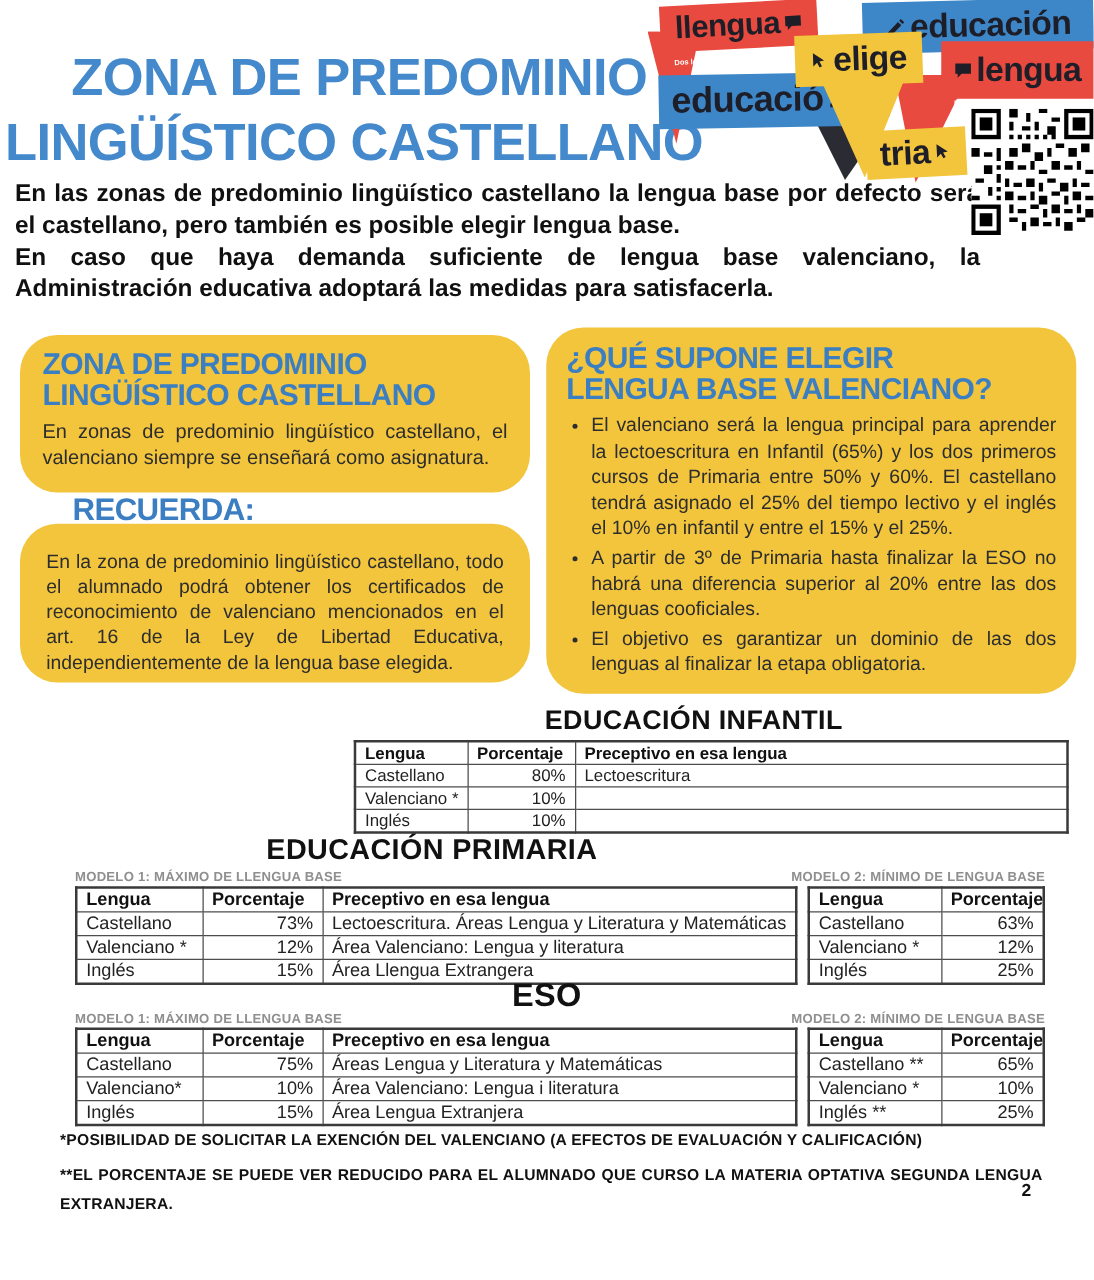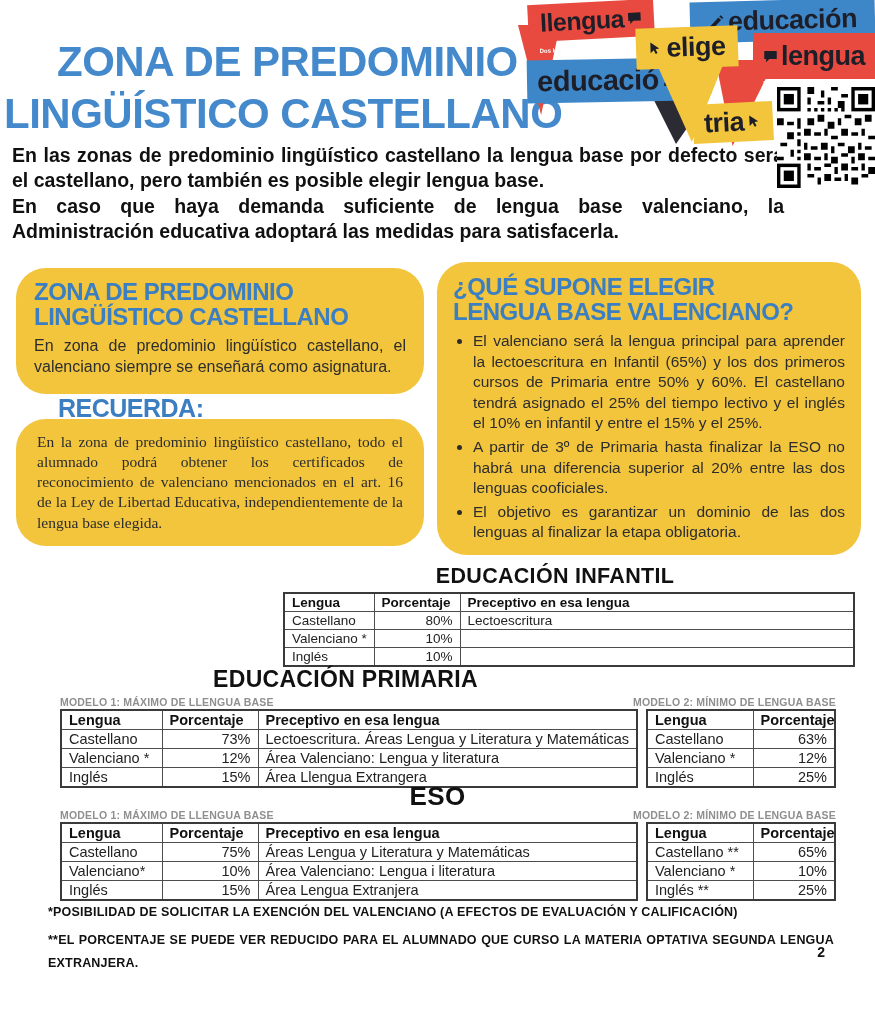--- a/index.html
+++ b/index.html
@@ -47,21 +47,21 @@
   .ic svg { display:block; }
   .qr { position:absolute; left:777px; top:87px; z-index:6; }
 
   
   .ybox { position:absolute; background:#f2c53d; border-radius:30px; }
   .box-zona { left:16px; top:268px; width:408px; height:126px; padding:12px 18px 0 18px; }
   .box-heading { color:#3b7fc2; font-weight:bold; font-size:24px; line-height:1.04; letter-spacing:-0.5px; white-space:nowrap; }
   .ybox .body, .box-recuerda .body { font-size:16px; color:#2d2d2d; line-height:1.3; text-align:justify; margin-top:6px; }
   .recuerda-h { position:absolute; left:58px; top:394px; color:#3b7fc2; font-weight:bold; font-size:25px; letter-spacing:-0.5px; z-index:1; }
   .box-recuerda { left:16px; top:419px; width:408px; height:127px; padding:13px 21px 0 21px; }
-  .box-recuerda .body { margin-top:0; font-size:15.5px;font-family:Liberation Serif, serif; }
+  .box-recuerda .body { margin-top:8px; font-size:15.5px; }
   .box-supone { left:437px; top:262px; width:424px; height:293px; padding:13px 16px 0 16px; }
   .box-supone ul { margin:6px 0 0 0; padding-left:20px; }
   .box-supone li { font-size:15.5px; color:#2d2d2d; line-height:1.33; text-align:justify; margin-bottom:3px; }
 
   
   .sec-title { position:absolute; color:#111; font-weight:bold; letter-spacing:0.3px; text-align:center; }
   .inf-title  { left:269px; top:564px; width:572px; font-size:21.5px; }
   .prim-title { left:0; top:666px; width:691px; font-size:23px; }
   .eso-title  { left:0; top:781px; width:875px; font-size:26px; }
   .modelo { position:absolute; font-size:10.5px; font-weight:bold; color:#8f8f8f; letter-spacing:0.2px; white-space:nowrap; }
@@ -175,21 +175,21 @@
           <rect x="1" y="23" width="5" height="5" fill="#fff"></rect>
           <rect x="2" y="24" width="3" height="3"></rect>
         <path d="M9 0h2v2H9zM13 1h1v2h-1zM16 0h2v1h-2zM19 2h2v1h-2zM9 3h1v2H9zM12 4h2v1h-2zM15 3h1v2h-1zM18 4h2v2h-2zM9 6h1v1H9zM11 6h1v1h-1zM13 6h1v1h-1zM15 6h1v1h-1zM17 6h1v1h-1zM19 6h1v1h-1zM0 9h2v2H0zM3 10h2v1H3zM6 9h1v2H6zM6 11h1v1H6zM6 13h1v1H6zM6 15h1v2H6zM6 18h1v1H6zM6 20h1v1H6zM3 13h2v2H3zM1 16h2v1H1zM4 18h1v2H4zM0 20h2v1H0zM9 9h2v2H9zM12 8h2v2h-2zM15 10h2v2h-2zM18 9h1v2h-1zM20 8h2v1h-2zM23 9h2v2h-2zM26 8h2v2h-2zM8 12h2v2H8zM11 13h2v1h-2zM14 12h1v2h-1zM16 14h2v1h-2zM19 12h2v2h-2zM22 13h2v1h-2zM25 12h1v2h-1zM27 14h2v1h-2zM8 16h1v2H8zM10 17h2v1h-2zM13 16h2v2h-2zM16 17h1v2h-1zM18 16h2v1h-2zM21 17h2v2h-2zM24 16h1v2h-1zM26 17h2v1h-2zM8 19h2v2H8zM11 20h2v1h-2zM14 19h1v2h-1zM16 20h2v2h-2zM19 19h2v1h-2zM22 20h1v2h-1zM24 19h2v2h-2zM27 20h2v1h-2zM9 22h1v2H9zM11 23h2v1h-2zM14 22h2v1h-2zM17 23h1v2h-1zM19 22h2v2h-2zM22 23h2v1h-2zM25 22h1v2h-1zM27 23h2v2h-2zM9 25h2v1H9zM12 26h1v2h-1zM14 25h2v2h-2zM17 26h2v1h-2zM20 25h1v2h-1zM22 26h2v2h-2zM25 25h2v1h-2z"></path>
       </g>
     </svg>
   </div>
 
   <div class="ybox box-zona">
     <div class="box-heading">ZONA DE PREDOMINIO</div>
     <div class="box-heading">LINGÜÍSTICO CASTELLANO</div>
-    <div class="body">En zona de predominio lingüístico castellano, el valenciano siempre se enseñará como asignatura.</div>
+    <div class="body">En zonas de predominio lingüístico castellano, el valenciano siempre se enseñará como asignatura.</div>
   </div>
 
   <div class="recuerda-h">RECUERDA:</div>
   <div class="ybox box-recuerda">
     <div class="body">En la zona de predominio lingüístico castellano, todo el alumnado podrá obtener los certificados de reconocimiento de valenciano mencionados en el art. 16 de la Ley de Libertad Educativa, independientemente de la lengua base elegida.</div>
   </div>
 
   <div class="ybox box-supone">
     <div class="box-heading">¿QUÉ SUPONE ELEGIR</div>
     <div class="box-heading">LENGUA BASE VALENCIANO?</div>

